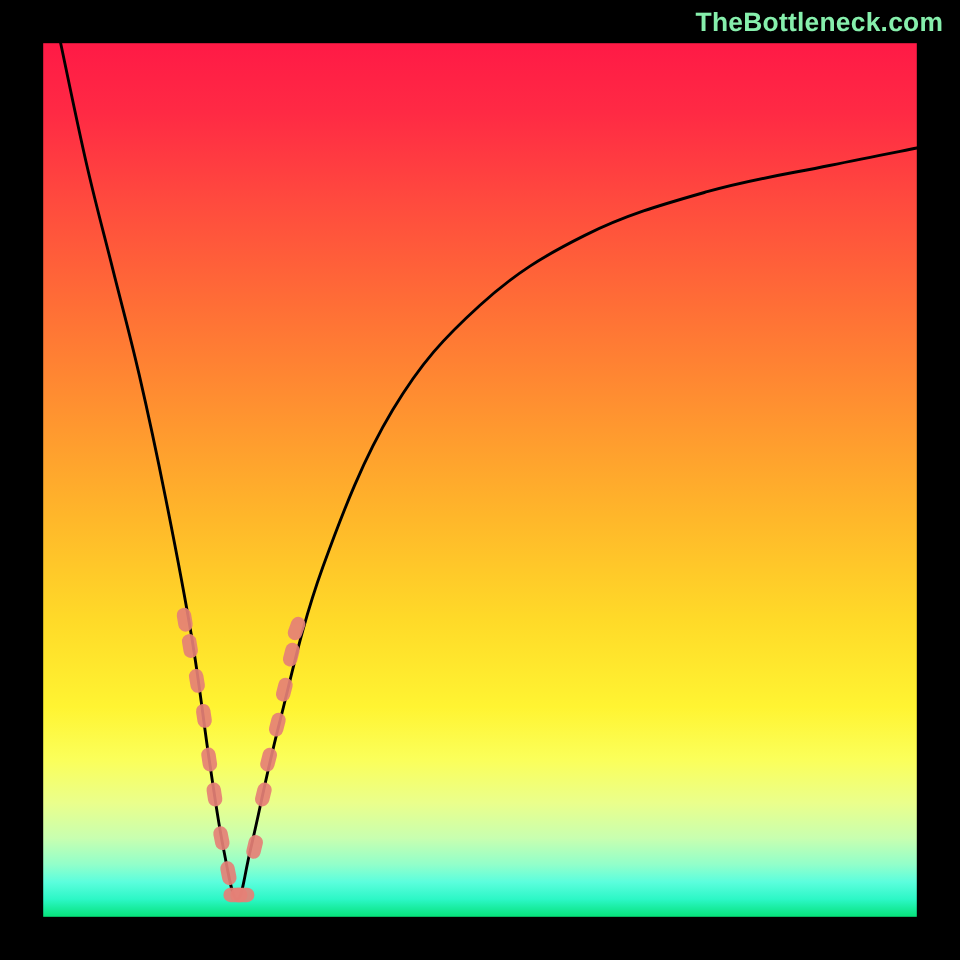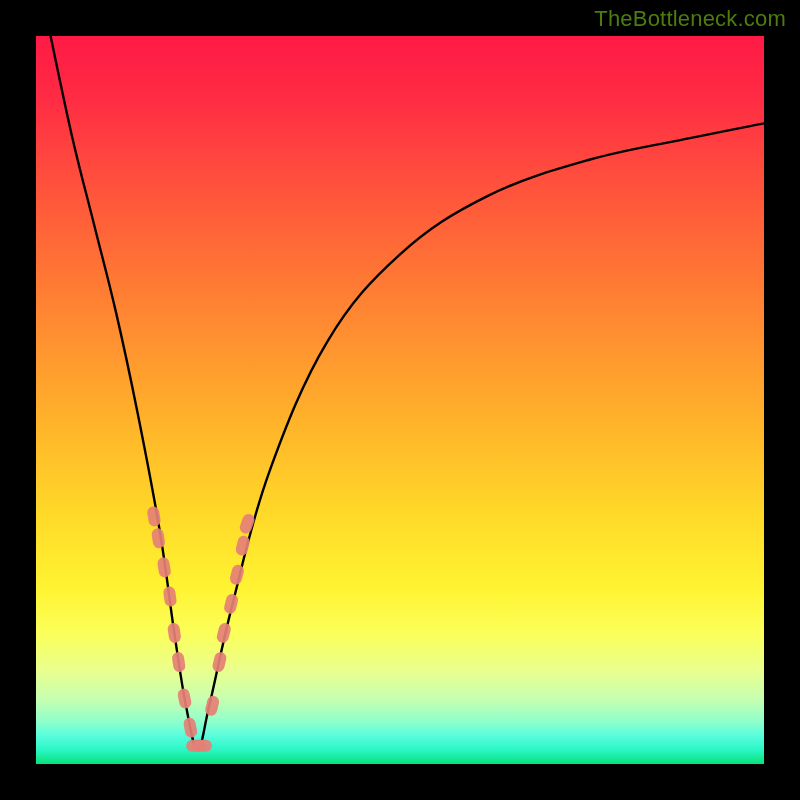--- a/index.html
+++ b/index.html
@@ -14,23 +14,23 @@
   .frame {
     position: relative;
     width: 800px;
     height: 800px;
     background: #000;
   }
   .watermark {
     position: absolute;
     top: 6px;
     right: 14px;
-    color: #4d7c0f;
+    color: #86efac;
     font-size: 22px;
-    font-weight: 400;
+    font-weight: 700;
     letter-spacing: 0.2px;
     z-index: 5;
     user-select: none;
   }
   .plot-area {
     position: absolute;
     left: 36px;
     top: 36px;
     width: 728px;
     height: 728px;

